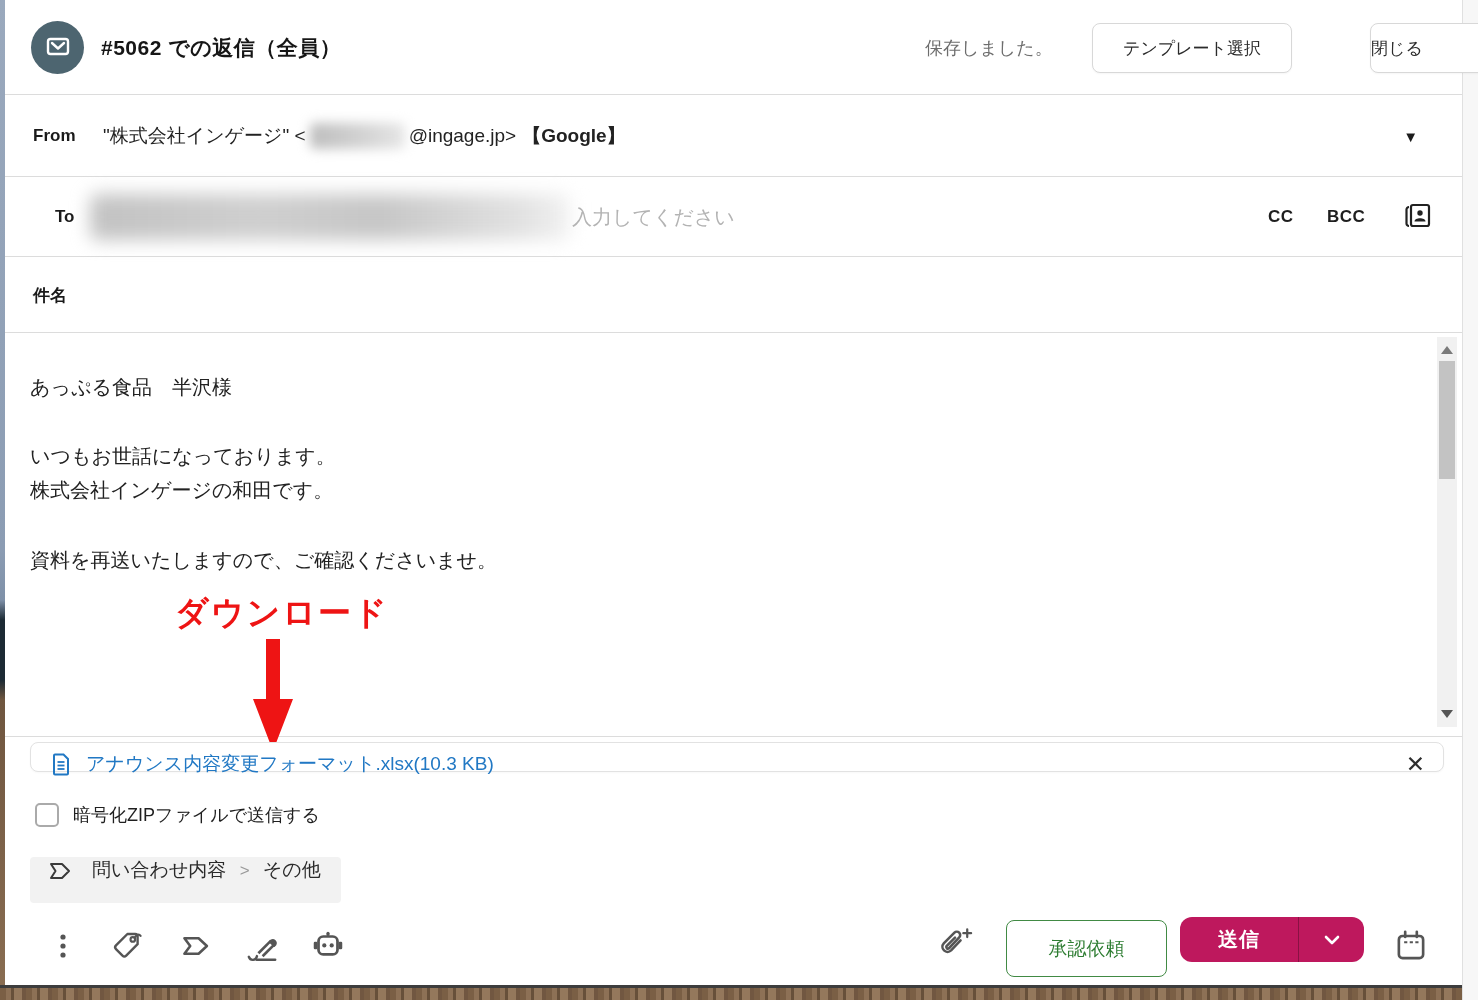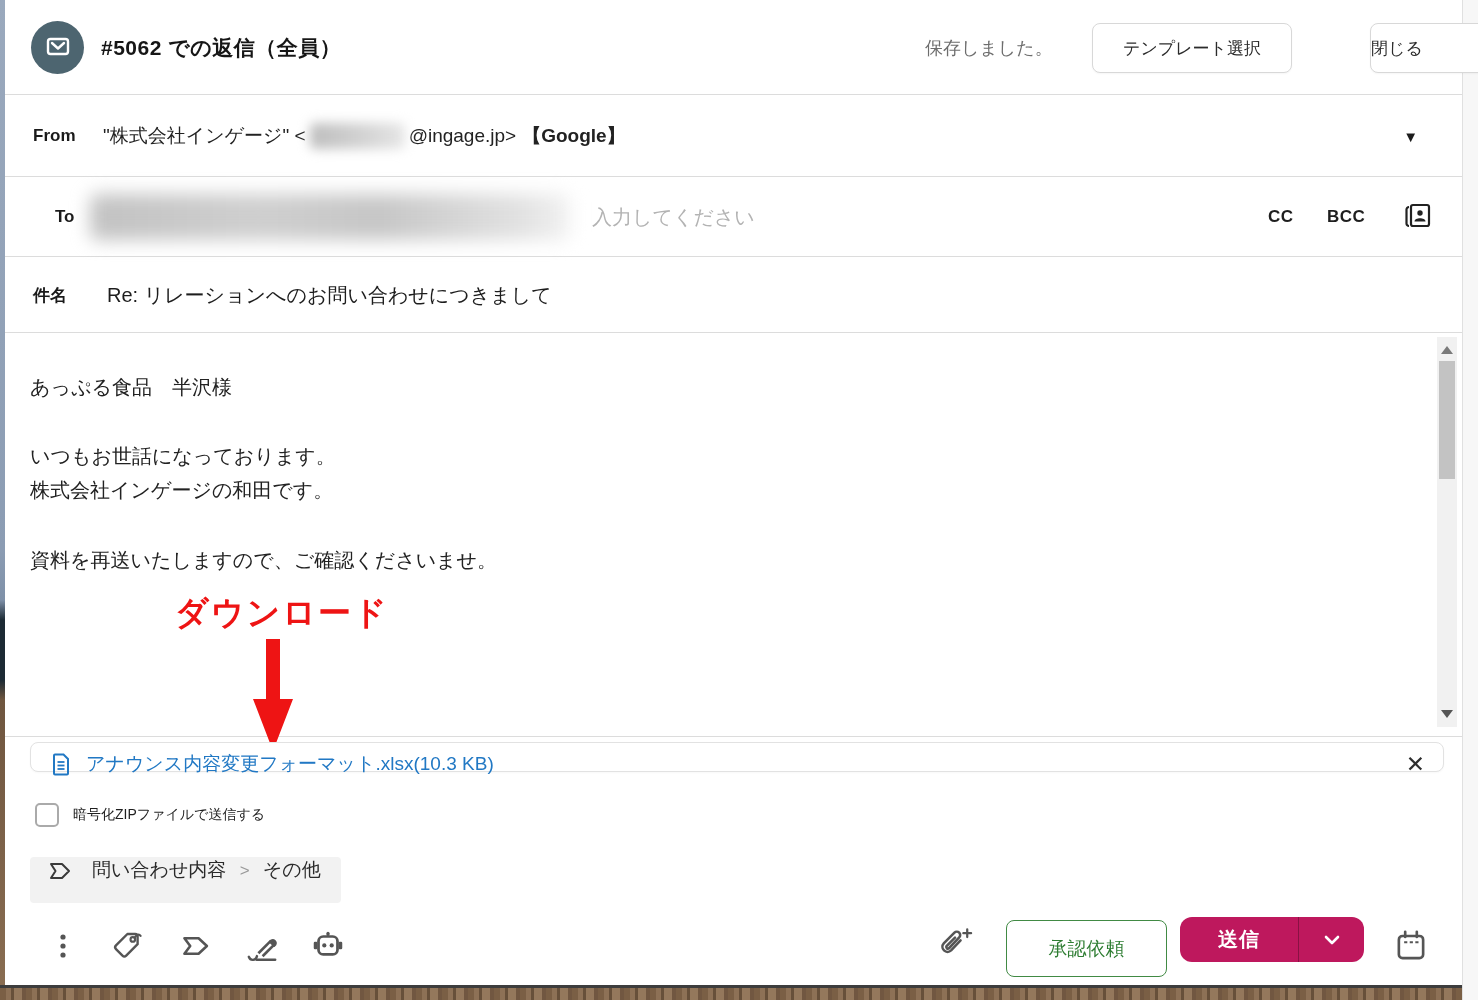--- a/index.html
+++ b/index.html
@@ -44,21 +44,21 @@
   .provider-bold { font-weight:700; margin-left:6px; }
   .from-caret { position:absolute; right:44px; top:0; height:82px; display:flex; align-items:center;
     font-size:15px; color:#1c1c1c; cursor:pointer; }
 
   .to-row { position:absolute; left:0; top:177px; width:100%; height:80px; border-bottom:1px solid #dcdcdc; }
   .to-label { position:absolute; left:50px; top:0; height:80px; display:flex; align-items:center; }
   .to-blur { position:absolute; left:85px; top:17px; width:480px; height:46px; border-radius:8px;
     background:linear-gradient(90deg,#c2c2c2 0%,#cfcfcf 35%,#c6c6c6 60%,#e2e2e2 90%,#f2f2f2 100%);
     filter:blur(9px); }
   .to-placeholder { position:absolute; left:567px; top:0; height:80px; display:flex; align-items:center;
-    font-size:20px; color:#b3b3b3;margin-left:20px; }
+    font-size:20px; color:#b3b3b3; }
   .cc-btn { position:absolute; top:0; height:80px; display:flex; align-items:center; font-size:17px;
     font-weight:600; letter-spacing:0.5px; color:#1e1e1e; cursor:pointer; }
   .cc { left:1263px; } .bcc { left:1322px; }
   .addrbook-btn { position:absolute; left:1396px; top:24px; width:34px; height:34px; cursor:pointer;
     display:flex; align-items:center; justify-content:center; }
 
   .subject-row { position:absolute; left:0; top:257px; width:100%; height:76px; border-bottom:1px solid #dcdcdc;padding-left:36px; }
   .subject-label { position:absolute; left:28px; top:0; height:76px; display:flex; align-items:center; }
   .subject-value { position:absolute; left:102px; top:0; height:76px; display:flex; align-items:center;
     font-size:20px; color:#1d1d1d; }
@@ -85,21 +85,21 @@
     border:1px solid #e2e2e2; border-radius:8px; background:#fff; box-shadow:0 1px 2px rgba(0,0,0,0.03); }
   .attach-icon { position:absolute; left:18px; top:9px; }
   .attach-link { position:absolute; left:55px; top:0; height:42px; display:flex; align-items:center;
     font-size:19px; color:#2178c4; cursor:pointer; }
   .attach-close { position:absolute; right:18px; top:0; height:42px; display:flex; align-items:center;
     font-size:23px; color:#2e2e2e; cursor:pointer; }
 
   
   .zip-row { position:absolute; left:30px; top:800px; height:30px; display:flex; align-items:center; gap:14px; }
   .zip-checkbox { width:24px; height:24px; border:2px solid #aaa; border-radius:5px; background:#fff; cursor:pointer; }
-  .zip-label { font-size:14px; color:#1f1f1f; }
+  .zip-label { font-size:18px; color:#1f1f1f; }
 
   
   .category-chip { position:absolute; left:25px; top:857px; width:311px; height:46px; background:#f2f2f2;
     border-radius:4px; display:flex; cursor:pointer; }
   .category-chip svg { margin-left:16px; }
   .category-text { margin-left:18px; font-size:19px; color:#2a2a2a; }
   .category-sep { color:#9a9a9a; margin:0 8px; font-size:17px; }
 
   
   .toolbar { position:absolute; left:0; top:910px; width:100%; height:75px; }
@@ -174,21 +174,20 @@
             <rect x="9" y="5" width="18" height="21" rx="2" fill="none" stroke="#222" stroke-width="2.2"></rect>
             <circle cx="18" cy="13" r="2.7" fill="#222"></circle>
             <path d="M12.5 21.5 c0 -4.4 11 -4.4 11 0 z" fill="#222"></path>
           </svg>
         </span>
       </div>
     </div>
 
     <div class="subject-row">
       <div class="subject-label row-label">件名</div>
-      <div class="subject-value">Re: リレーションへのお問い合わせにつきまして</div>
     </div>
 
     <div class="body-area">
       <div class="body-line bl-0">あっぷる食品　半沢様</div>
       <div class="body-line bl-1">いつもお世話になっております。</div>
       <div class="body-line bl-2">株式会社インゲージの和田です。</div>
       <div class="body-line bl-3">資料を再送いたしますので、ご確認くださいませ。</div>
 
       <div class="annotation-text">ダウンロード</div>
       <div class="annotation-arrow">

